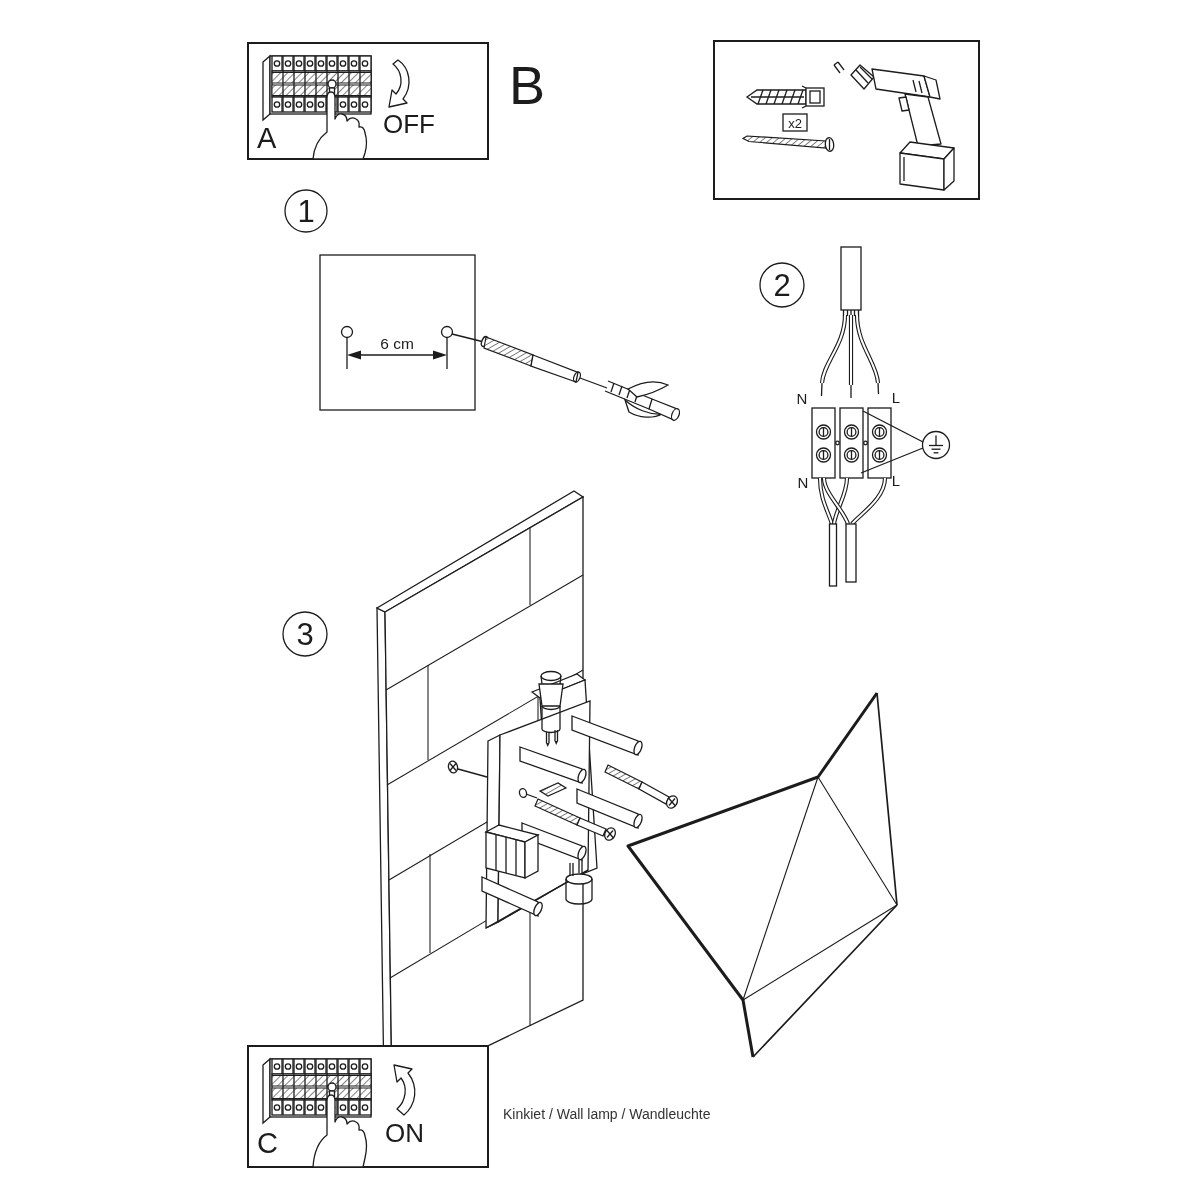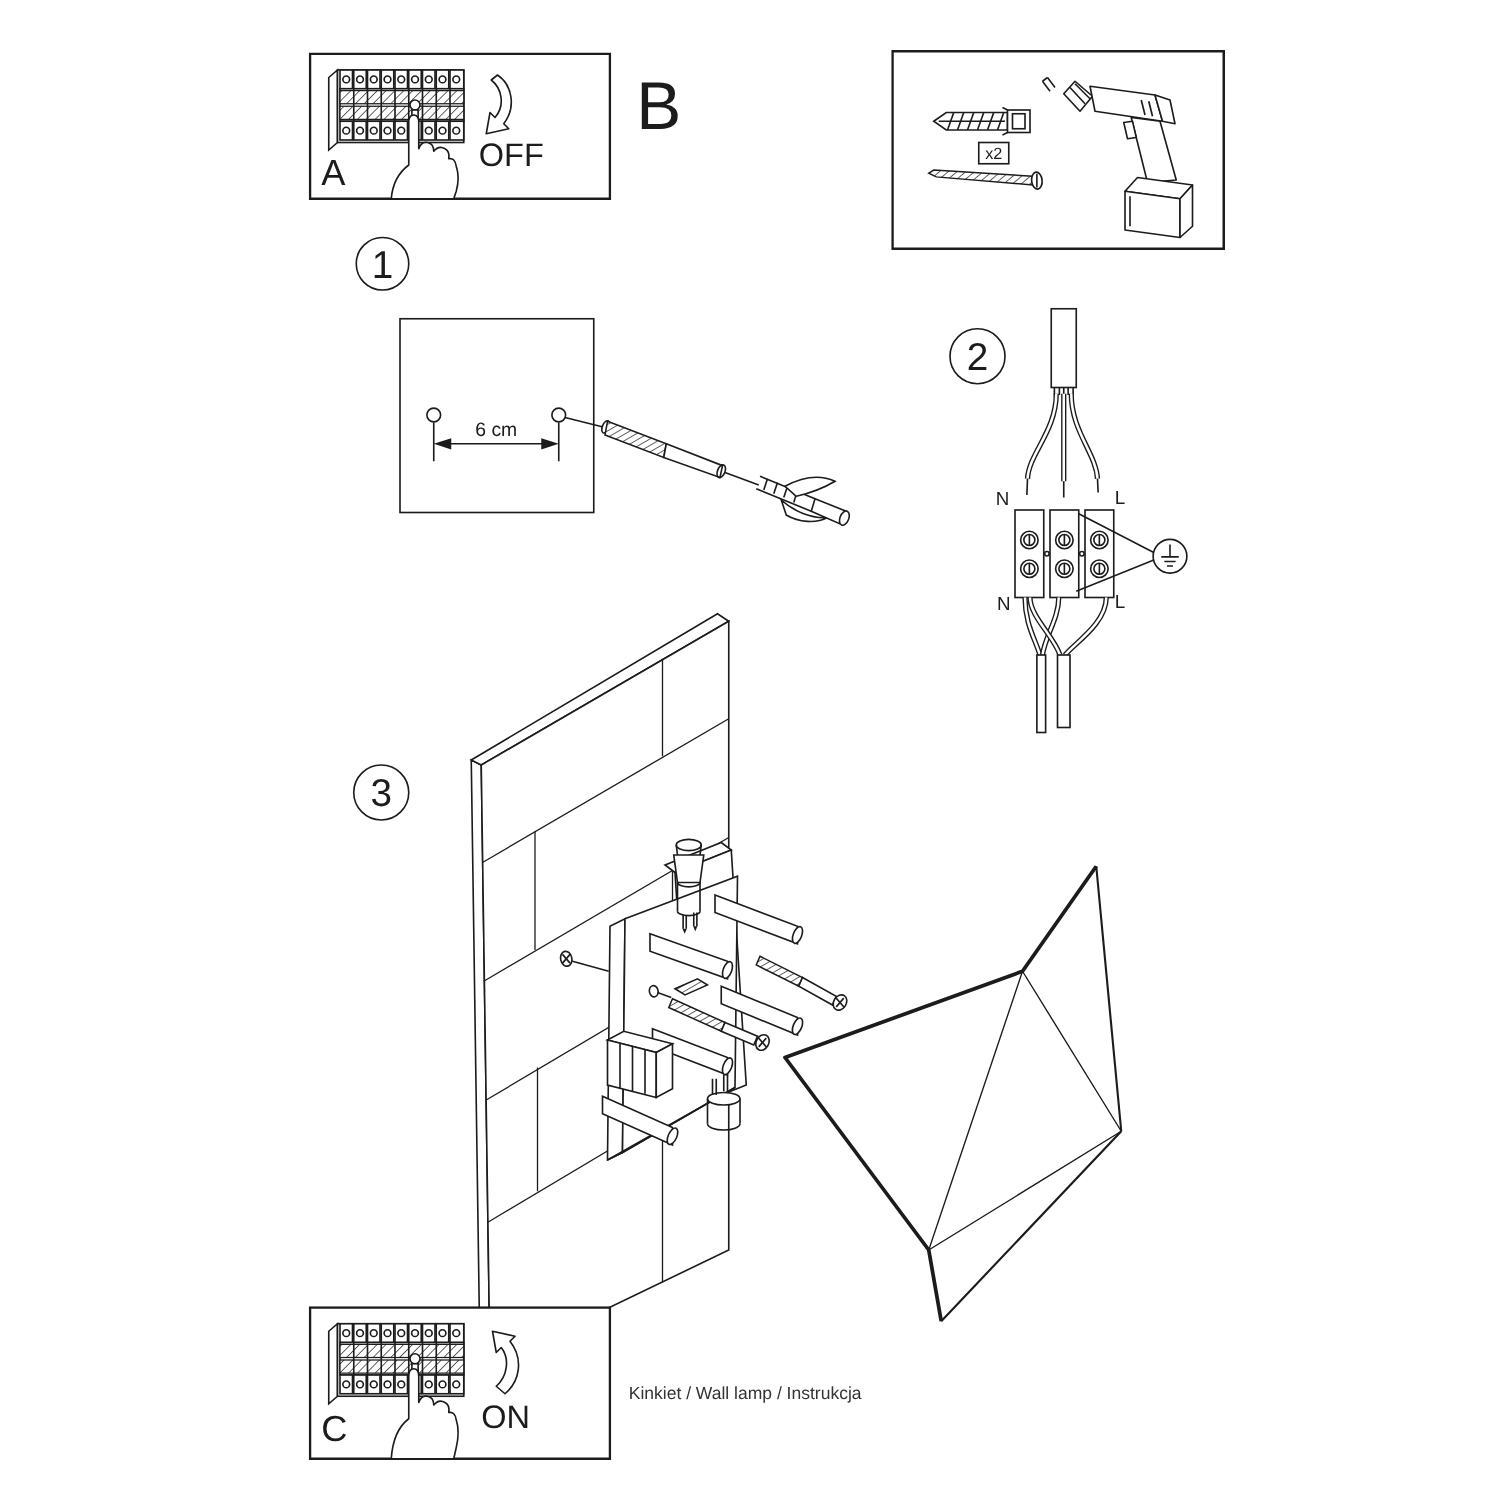--- a/index.html
+++ b/index.html
@@ -448,16 +448,16 @@
       <circle class="sw" cx="85" cy="42" r="4"></circle>
       <rect class="sw" x="82.5" y="46" width="5" height="9"></rect>
     </g>
     <path class="sw" stroke-linejoin="round" d="M66,122 C67,107 72,96 80,90 L80,56 Q80,50 84,50 Q88,50 88,56 L88,77 Q90,71 95,72 Q100,73 100,79 Q104,74 109,77 Q113,79 112,85 Q117,84 118,91 Q121,100 118,113 L116,122 Z"></path>
     <path class="sw" stroke-linejoin="round" d="M157,70 C169,60 172,42 161,28 L165,24 L147,20 L150,37 L154,33 C161,42 159,56 150,64 Z"></path>
     <text x="10" y="108" font-size="29">C</text>
     <text x="138" y="97" font-size="26">ON</text>
   </svg>
 
   <div class="abs footer" style="left:503px;top:1104px;width:460px;">
-    <div>Kinkiet / Wall lamp / Instrukcja</div>
+    <div>Kinkiet / Wall lamp / Wandleuchte</div>
   </div>
 
 </div>
 
 </body></html>

